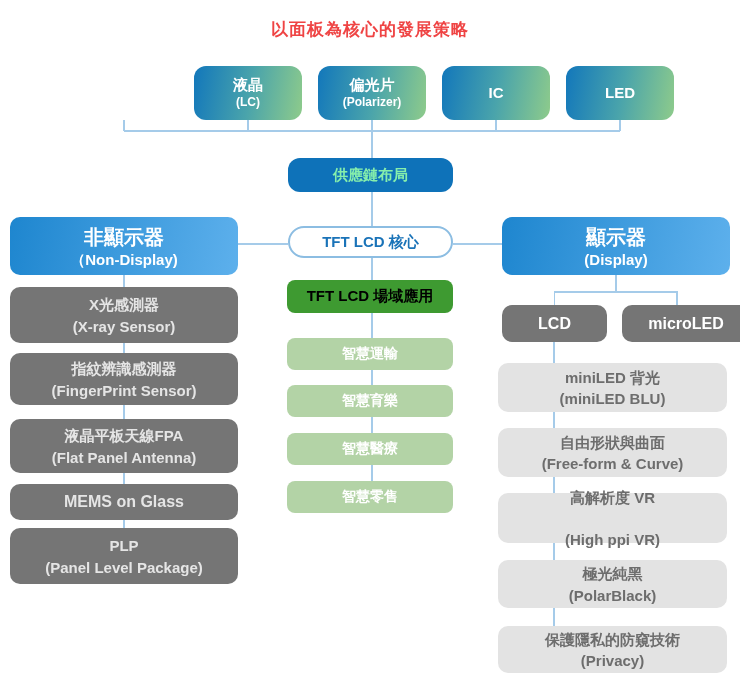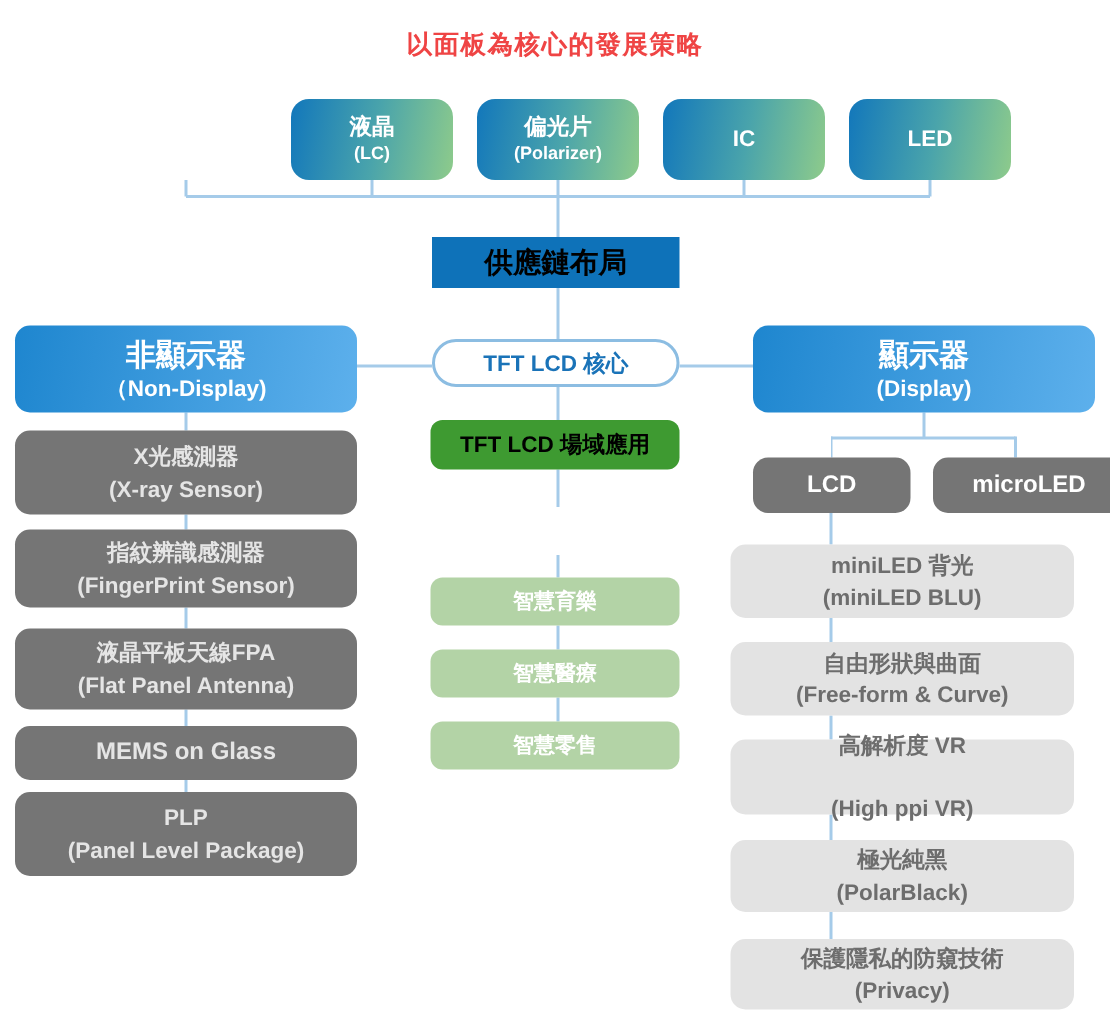--- a/index.html
+++ b/index.html
@@ -13,22 +13,22 @@
   }
   .box{position:absolute;display:flex;flex-direction:column;align-items:center;justify-content:center;box-sizing:border-box;text-align:center;}
   
   .tb{
     top:66px;width:108px;height:54px;border-radius:12px;color:#fff;
     background:linear-gradient(100deg,#1277bb 0%,#4aa4ab 52%,#8ecb8b 100%);
   }
   .tb .zh{font-size:15px;font-weight:bold;line-height:1.25;}
   .tb .en{font-size:12px;font-weight:bold;line-height:1.3;}
   .supply{
-    left:288px;top:158px;width:165px;height:34px;border-radius:0;
-    background:#0e72b9;color:#000000;font-size:19px;font-weight:bold;
+    left:288px;top:158px;width:165px;height:34px;border-radius:12px;
+    background:#0e72b9;color:#86efac;font-size:15px;font-weight:bold;
   }
   .core{
     left:288px;top:226px;width:165px;height:32px;border-radius:16px;
     background:#ffffff;border:2px solid #8cbde2;color:#1a73b8;
     font-size:15px;font-weight:bold;
   }
   .branch{
     top:217px;width:228px;height:58px;border-radius:10px;color:#fff;
     background:linear-gradient(100deg,#1e86cf 0%,#5db0ec 100%);
   }
@@ -39,21 +39,21 @@
   .gray .en{font-size:15px;font-weight:bold;line-height:1.3;}
   .greenbox{
     left:287px;top:280px;width:166px;height:33px;border-radius:8px;
     background:#3e9a31;color:#000000;font-size:15px;font-weight:bold;
   }
   .lgreen{
     left:287px;width:166px;height:32px;border-radius:8px;
     background:#b3d3a6;color:#fff;font-size:14px;font-weight:bold;
   }
   .dtype{top:305px;height:37px;border-radius:10px;background:#757575;color:#fff;font-size:16px;font-weight:bold;}
-  .lgray{left:487px;width:229px;border-radius:10px;background:#e3e3e3;color:#6d6d6d;}
+  .lgray{left:498px;width:229px;border-radius:10px;background:#e3e3e3;color:#6d6d6d;}
   .lgray .zh{font-size:15px;font-weight:bold;line-height:1.5;}
   .lgray .en{font-size:15px;font-weight:bold;line-height:1.3;}
   .line{position:absolute;background:#a5cbe9;}
 </style>
 </head>
 <body>
 
 <div class="stage">
 
   <div class="title">以面板為核心的發展策略</div>
@@ -99,20 +99,21 @@
     <div class="zh">IC</div>
   </div>
   <div class="box tb" style="left:566px;">
     <div class="zh">LED</div>
   </div>
 
   <div class="box supply">供應鏈布局</div>
   <div class="box core">TFT LCD 核心</div>
   <div class="box greenbox">TFT LCD 場域應用</div>
 
+  <div class="box lgreen" style="top:338px;">智慧運輸</div>
   <div class="box lgreen" style="top:385px;">智慧育樂</div>
   <div class="box lgreen" style="top:433px;">智慧醫療</div>
   <div class="box lgreen" style="top:481px;">智慧零售</div>
 
   <div class="box branch" style="left:10px;">
     <div class="zh">非顯示器</div>
     <div class="en">（Non-Display)</div>
   </div>
 
   <div class="box gray" style="top:287px;height:56px;">

